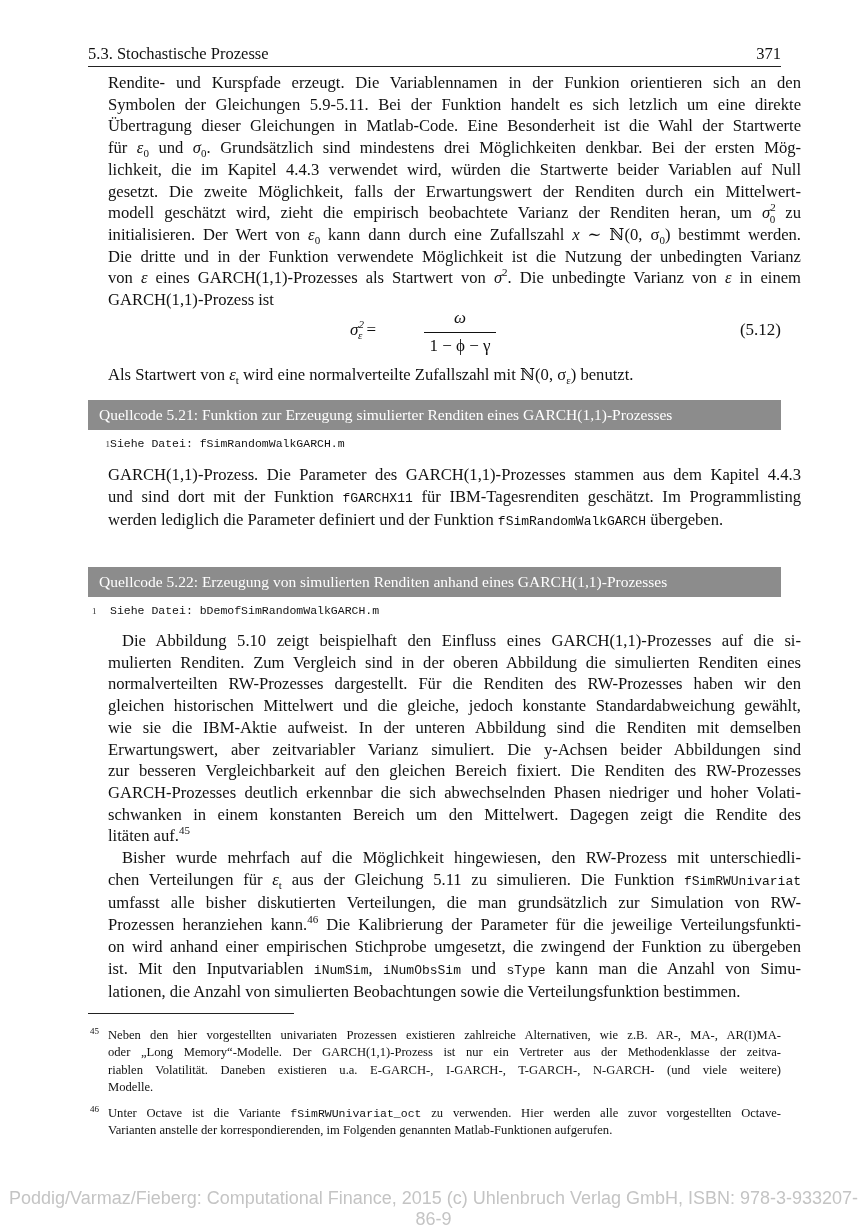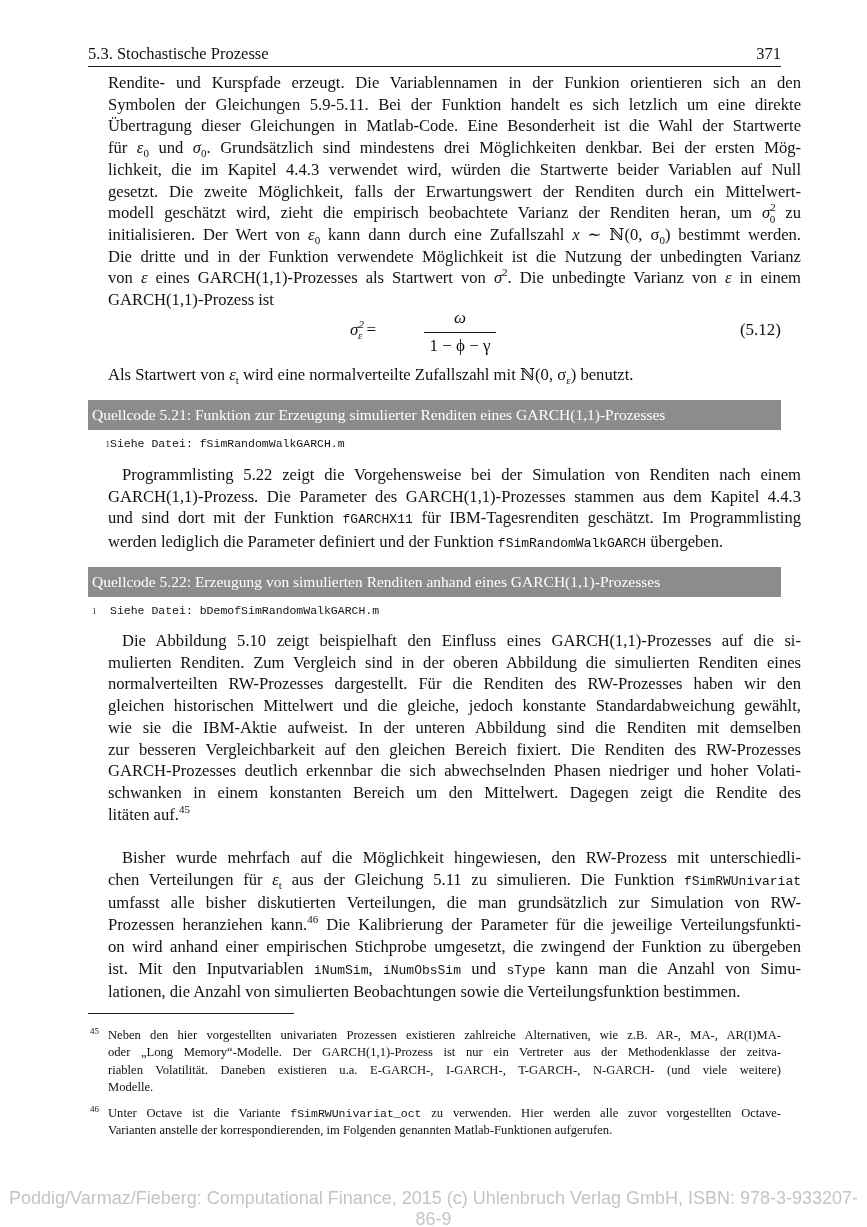--- a/index.html
+++ b/index.html
@@ -18,21 +18,21 @@
     i.m { font-style:italic; }
     sub, sup { font-size:11px; line-height:0; }
     .equation { position:absolute; left:0; width:693px; top:308px; height:50px; font-size:17px; }
     .eq-lhs { position:absolute; left:262px; top:12px; font-style:italic; }
     .frac { position:absolute; left:336px; top:0; width:72px; text-align:center; }
     .frac .num { display:block; font-style:italic; height:22px; }
     .frac .bar { display:block; height:1px; background:#111; margin:2px 0 3px 0; }
     .frac .den { display:block; white-space:nowrap; }
     .eq-num { position:absolute; right:0; top:12px; }
     .caption-bar { position:absolute; left:0; width:693px; height:30px; background:#8c8c8c;
-                   color:#fff; font-size:15.5px; line-height:30px; padding-left:4px; box-sizing:border-box; }
+                   color:#fff; font-size:15.5px; line-height:30px; padding-left:11px; box-sizing:border-box; }
     .code-line { position:absolute; left:0; font-size:11.5px; font-family:"Liberation Mono","DejaVu Sans Mono",monospace; color:#111; }
     .code-line .lnum { display:inline-block; width:18px; font-family:"Liberation Serif",serif; font-size:9px; color:#333; padding-left:4px; }
     .fn-rule { position:absolute; left:0; top:1013px; width:206px; height:1px; background:#222; }
     .footnote { position:absolute; left:0; width:693px; font-size:12.6px; line-height:17.4px; }
     .footnote .fnum { position:absolute; left:2px; top:-4px; font-size:9px; }
     .footnote .fbody { margin-left:20px; text-align:justify; }
     .footnote .fbody .ln { display:block; text-align:justify; text-align-last:justify; white-space:nowrap; }
     .footnote .fbody .ln.last { text-align-last:left; }
     .footnote .fmono { font-family:"Liberation Mono","DejaVu Sans Mono",monospace; font-size:11.5px;margin-top:48px; }
     .watermark { position:absolute; left:0; width:867px; top:1188px; text-align:center;
@@ -76,37 +76,37 @@
   <div class="para" style="top:364px;">
     <span class="ln last"><span>Als Startwert von </span><i class="m">ε</i><sub>t</sub><span> wird eine normalverteilte Zufallszahl mit ℕ(0, σ</span><sub>ε</sub><span>) benutzt.</span></span>
   </div>
 
   <div class="caption-bar" style="top:400px;">Quellcode 5.21: Funktion zur Erzeugung simulierter Renditen eines GARCH(1,1)-Prozesses</div>
   <div class="code-line" style="top:437px;text-align:right;">
     <span class="lnum">1</span><span>Siehe Datei: fSimRandomWalkGARCH.m</span>
   </div>
 
   <div class="para" style="top:464px;">
-    <span class="ln indent">Programmlisting 5.22 zeigt die Vorgehensweise bei der Simulation von Renditen nach einem</span>
     <span class="ln">GARCH(1,1)-Prozess. Die Parameter des GARCH(1,1)-Prozesses stammen aus dem Kapitel 4.4.3</span>
     <span class="ln"><span>und sind dort mit der Funktion </span><span class="mono">fGARCHX11</span><span> für IBM-Tagesrenditen geschätzt. Im Programmlisting</span></span>
     <span class="ln last"><span>werden lediglich die Parameter definiert und der Funktion </span><span class="mono">fSimRandomWalkGARCH</span><span> übergeben.</span></span>
   </div>
 
   <div class="caption-bar" style="top:567px;">Quellcode 5.22: Erzeugung von simulierten Renditen anhand eines GARCH(1,1)-Prozesses</div>
   <div class="code-line" style="top:604px;">
     <span class="lnum">1</span><span>Siehe Datei: bDemofSimRandomWalkGARCH.m</span>
   </div>
 
   <div class="para" style="top:630px;">
     <span class="ln indent">Die Abbildung 5.10 zeigt beispielhaft den Einfluss eines GARCH(1,1)-Prozesses auf die si-</span>
     <span class="ln">mulierten Renditen. Zum Vergleich sind in der oberen Abbildung die simulierten Renditen eines</span>
     <span class="ln">normalverteilten RW-Prozesses dargestellt. Für die Renditen des RW-Prozesses haben wir den</span>
     <span class="ln">gleichen historischen Mittelwert und die gleiche, jedoch konstante Standardabweichung gewählt,</span>
     <span class="ln">wie sie die IBM-Aktie aufweist. In der unteren Abbildung sind die Renditen mit demselben</span>
+    <span class="ln">Erwartungswert, aber zeitvariabler Varianz simuliert. Die y-Achsen beider Abbildungen sind</span>
     <span class="ln">zur besseren Vergleichbarkeit auf den gleichen Bereich fixiert. Die Renditen des RW-Prozesses</span>
     <span class="ln">GARCH-Prozesses deutlich erkennbar die sich abwechselnden Phasen niedriger und hoher Volati-</span>
     <span class="ln">schwanken in einem konstanten Bereich um den Mittelwert. Dagegen zeigt die Rendite des</span>
     <span class="ln last"><span>litäten auf.</span><sup>45</sup></span>
   </div>
 
   <div class="para" style="top:847px;">
     <span class="ln indent">Bisher wurde mehrfach auf die Möglichkeit hingewiesen, den RW-Prozess mit unterschiedli-</span>
     <span class="ln"><span>chen Verteilungen für </span><i class="m">ε</i><sub>t</sub><span> aus der Gleichung 5.11 zu simulieren. Die Funktion </span><span class="mono">fSimRWUnivariat</span></span>
     <span class="ln">umfasst alle bisher diskutierten Verteilungen, die man grundsätzlich zur Simulation von RW-</span>

